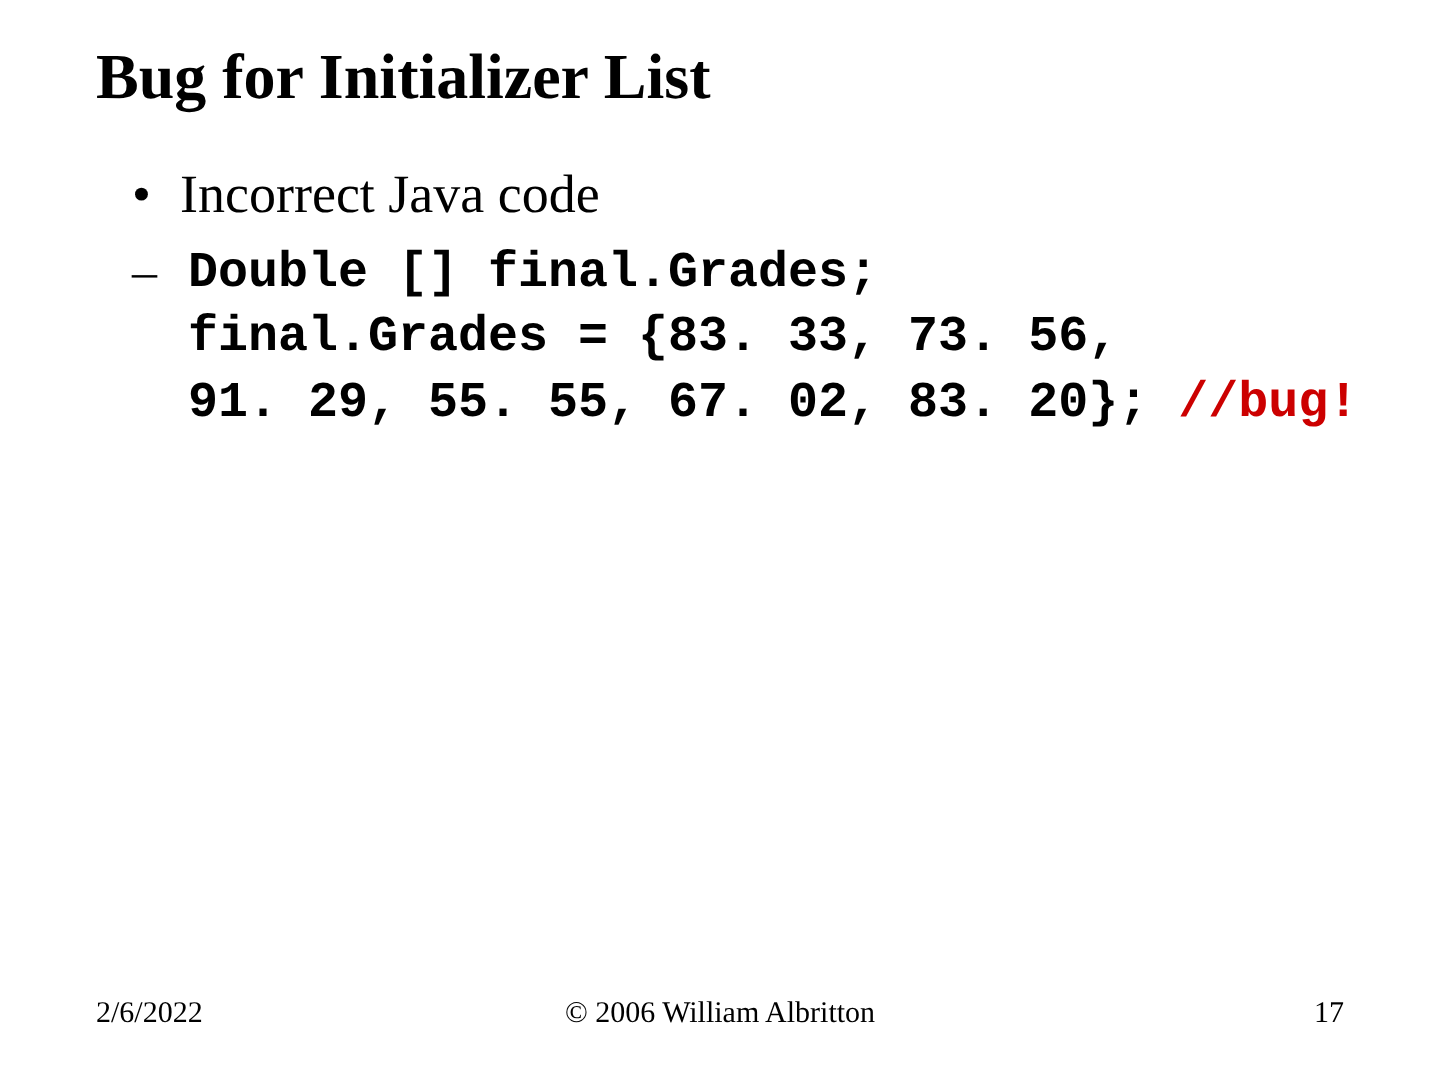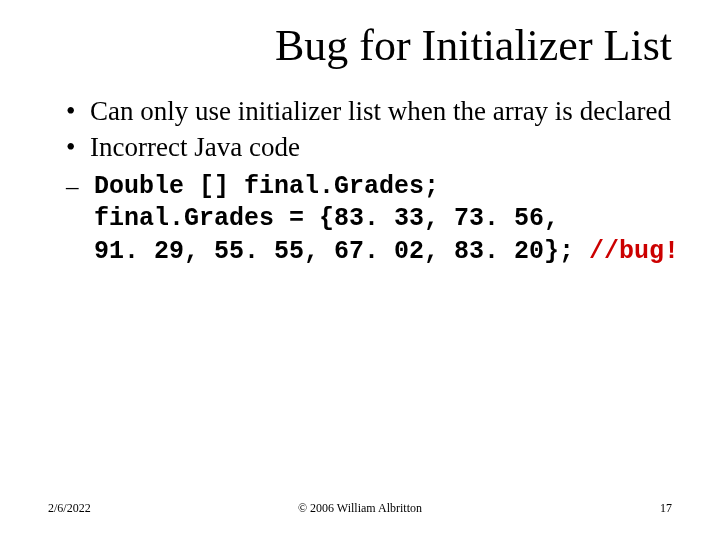--- a/index.html
+++ b/index.html
@@ -14,23 +14,23 @@
     box-sizing: border-box;
   }
   .slide {
     width: 720px;
     height: 540px;
     padding: 20px 48px 0 48px;
     box-sizing: border-box;
     position: relative;
   }
   .title {
-    text-align: right;
-    font-size: 44px;
-    font-weight: normal;
+    text-align: left;
+    font-size: 32px;
+    font-weight: bold;
     margin: 0 0 24px 0;
   }
   ul.bullets {
     list-style: none;
     padding: 0;
     margin: 0 0 0 18px;
     font-size: 27px;
     line-height: 1.25;
   }
   ul.bullets > li {
@@ -62,21 +62,21 @@
     font-weight: normal;
   }
   .code-comment {
     color: #cc0000;
   }
   .footer {
     position: absolute;
     bottom: 24px;
     left: 48px;
     right: 48px;
-    font-size: 12px;
+    font-size: 15px;
     display: flex;
     justify-content: space-between;
     align-items: baseline;
   }
   .footer-center {
     position: absolute;
     left: 0;
     right: 0;
     text-align: center;
   }
@@ -85,21 +85,20 @@
     z-index: 1;
   }
 </style>
 </head>
 <body>
 
 <div class="slide">
   <h1 class="title">Bug for Initializer List</h1>
 
   <ul class="bullets">
-    <li>Can only use initializer list when the array is declared</li>
     <li>Incorrect Java code</li>
   </ul>
 
   <div class="code-block"><span class="code-dash">–</span><span>Double [] final.Grades;</span>
 <span>final.Grades = {83. 33, 73. 56,</span>
 <span>91. 29, 55. 55, 67. 02, 83. 20}; </span><span class="code-comment">//bug!</span></div>
 
   <div class="footer">
     <span class="footer-left">2/6/2022</span>
     <span class="footer-center">© 2006 William Albritton</span>

